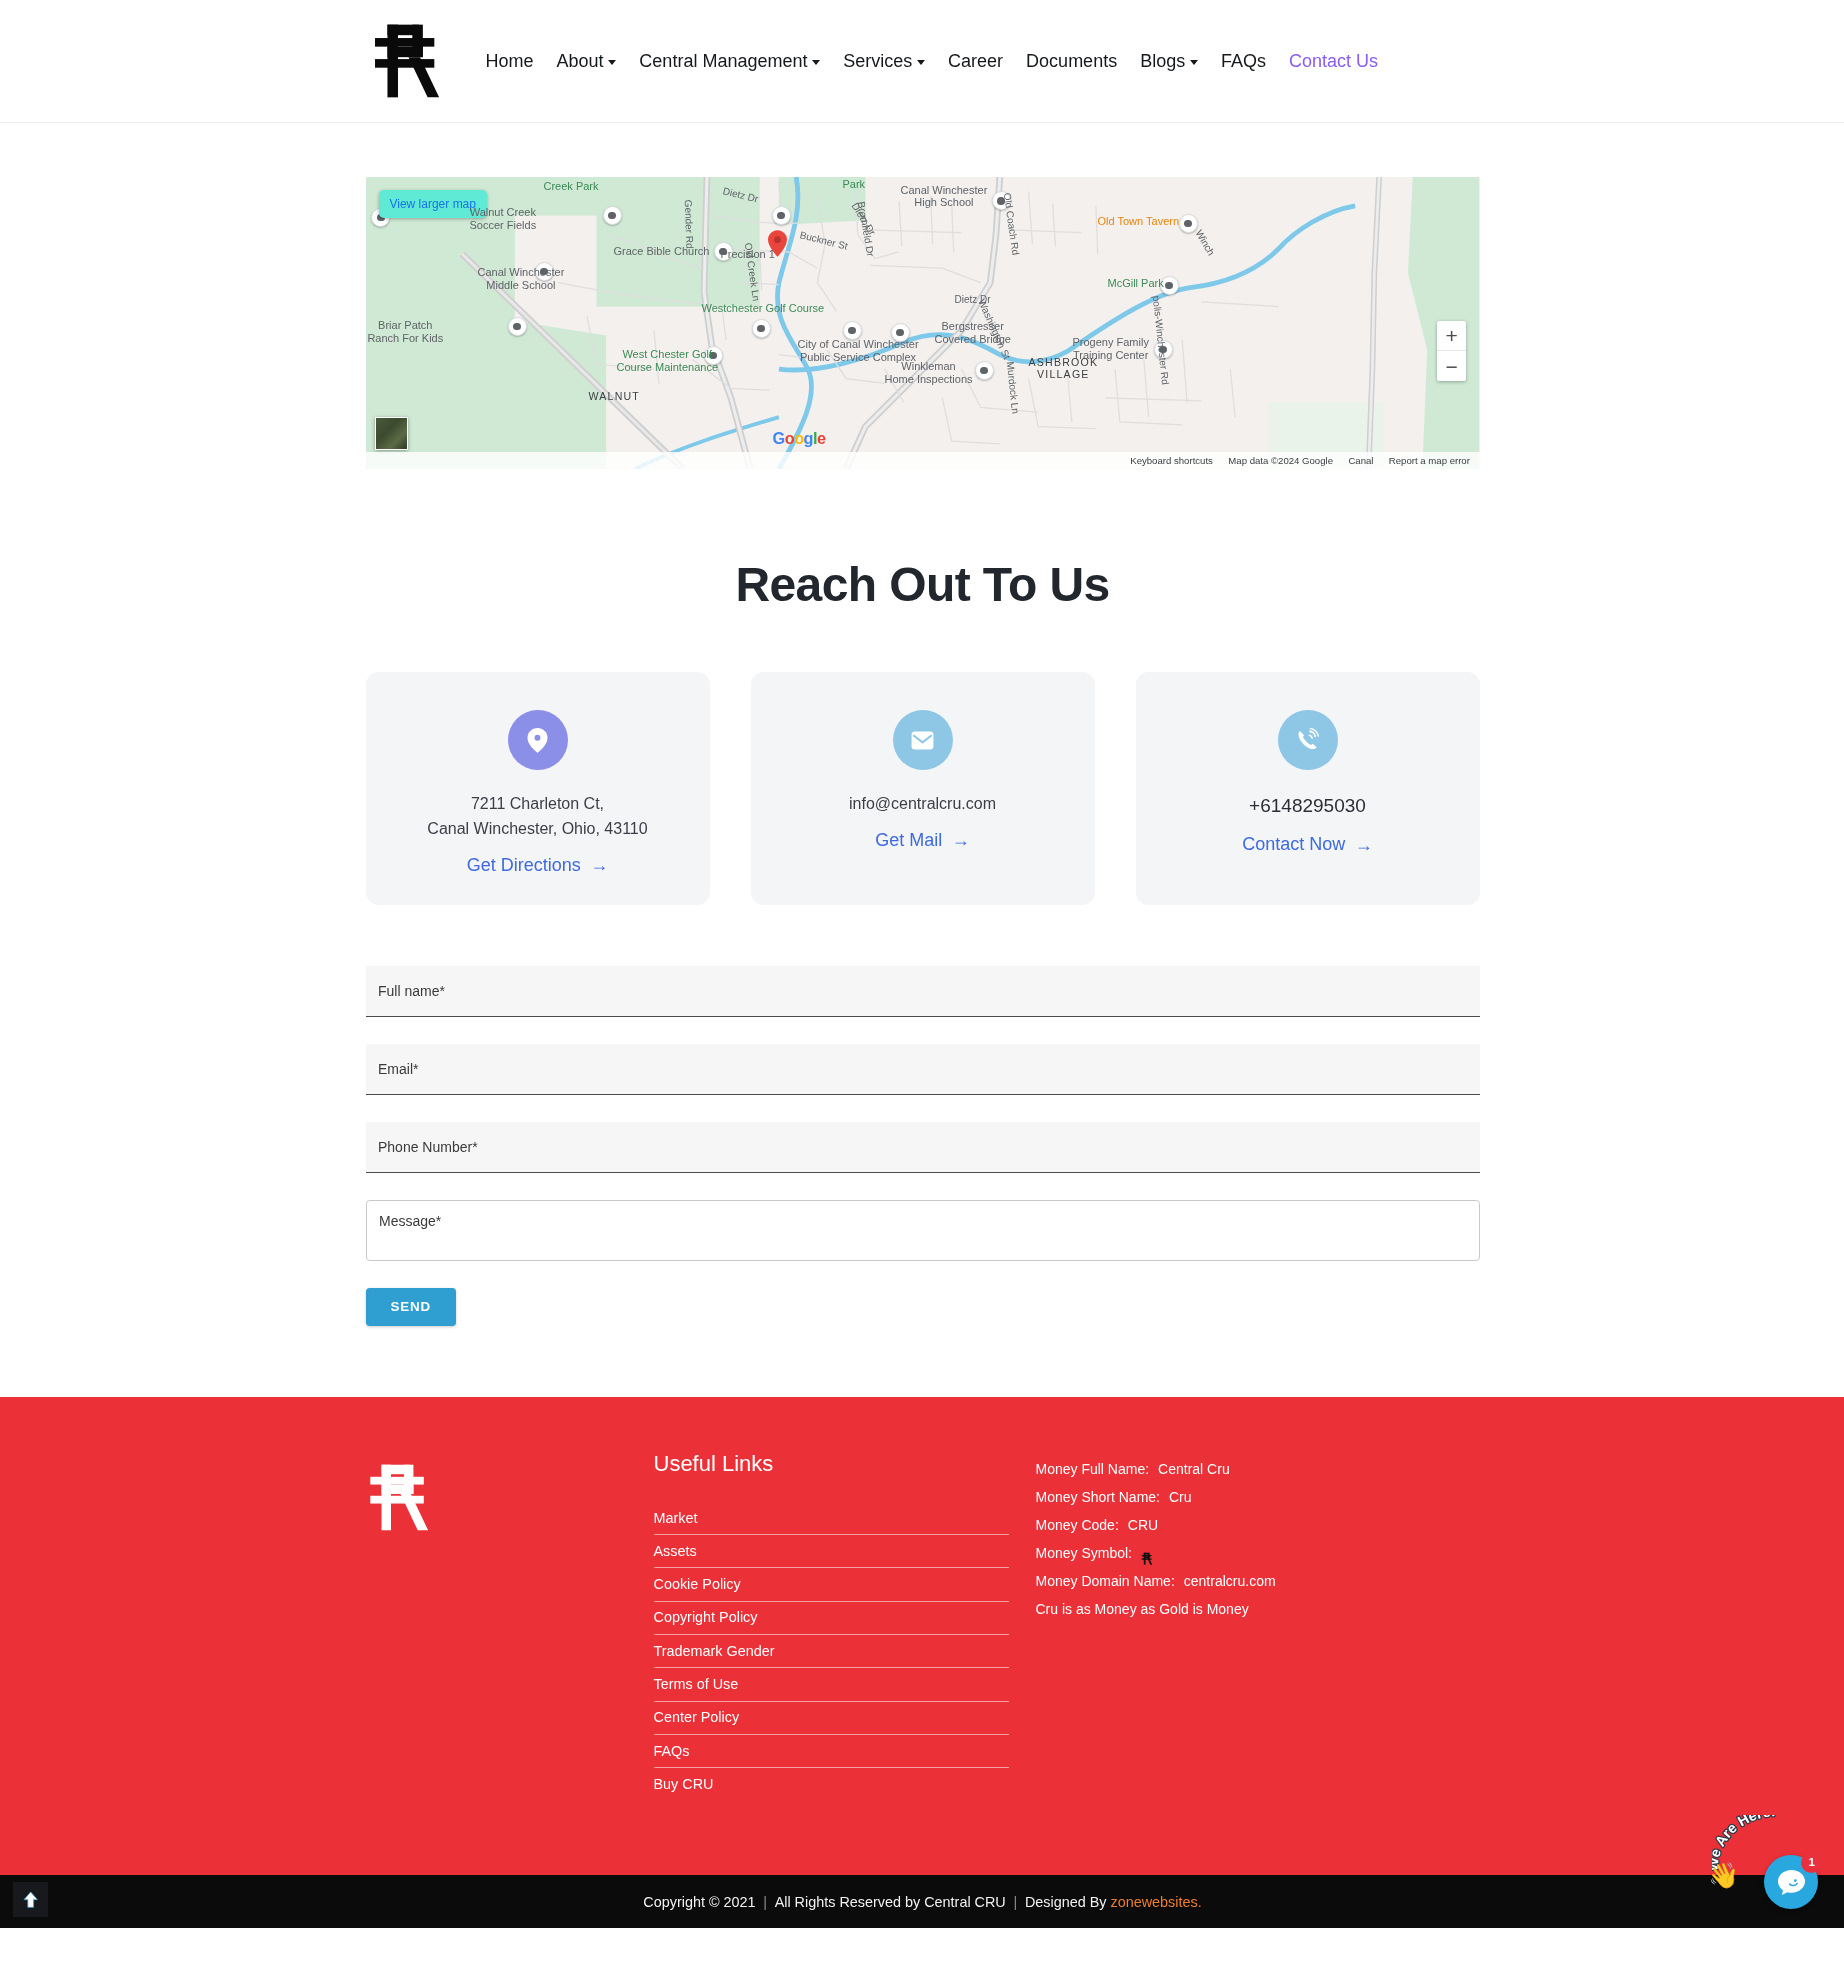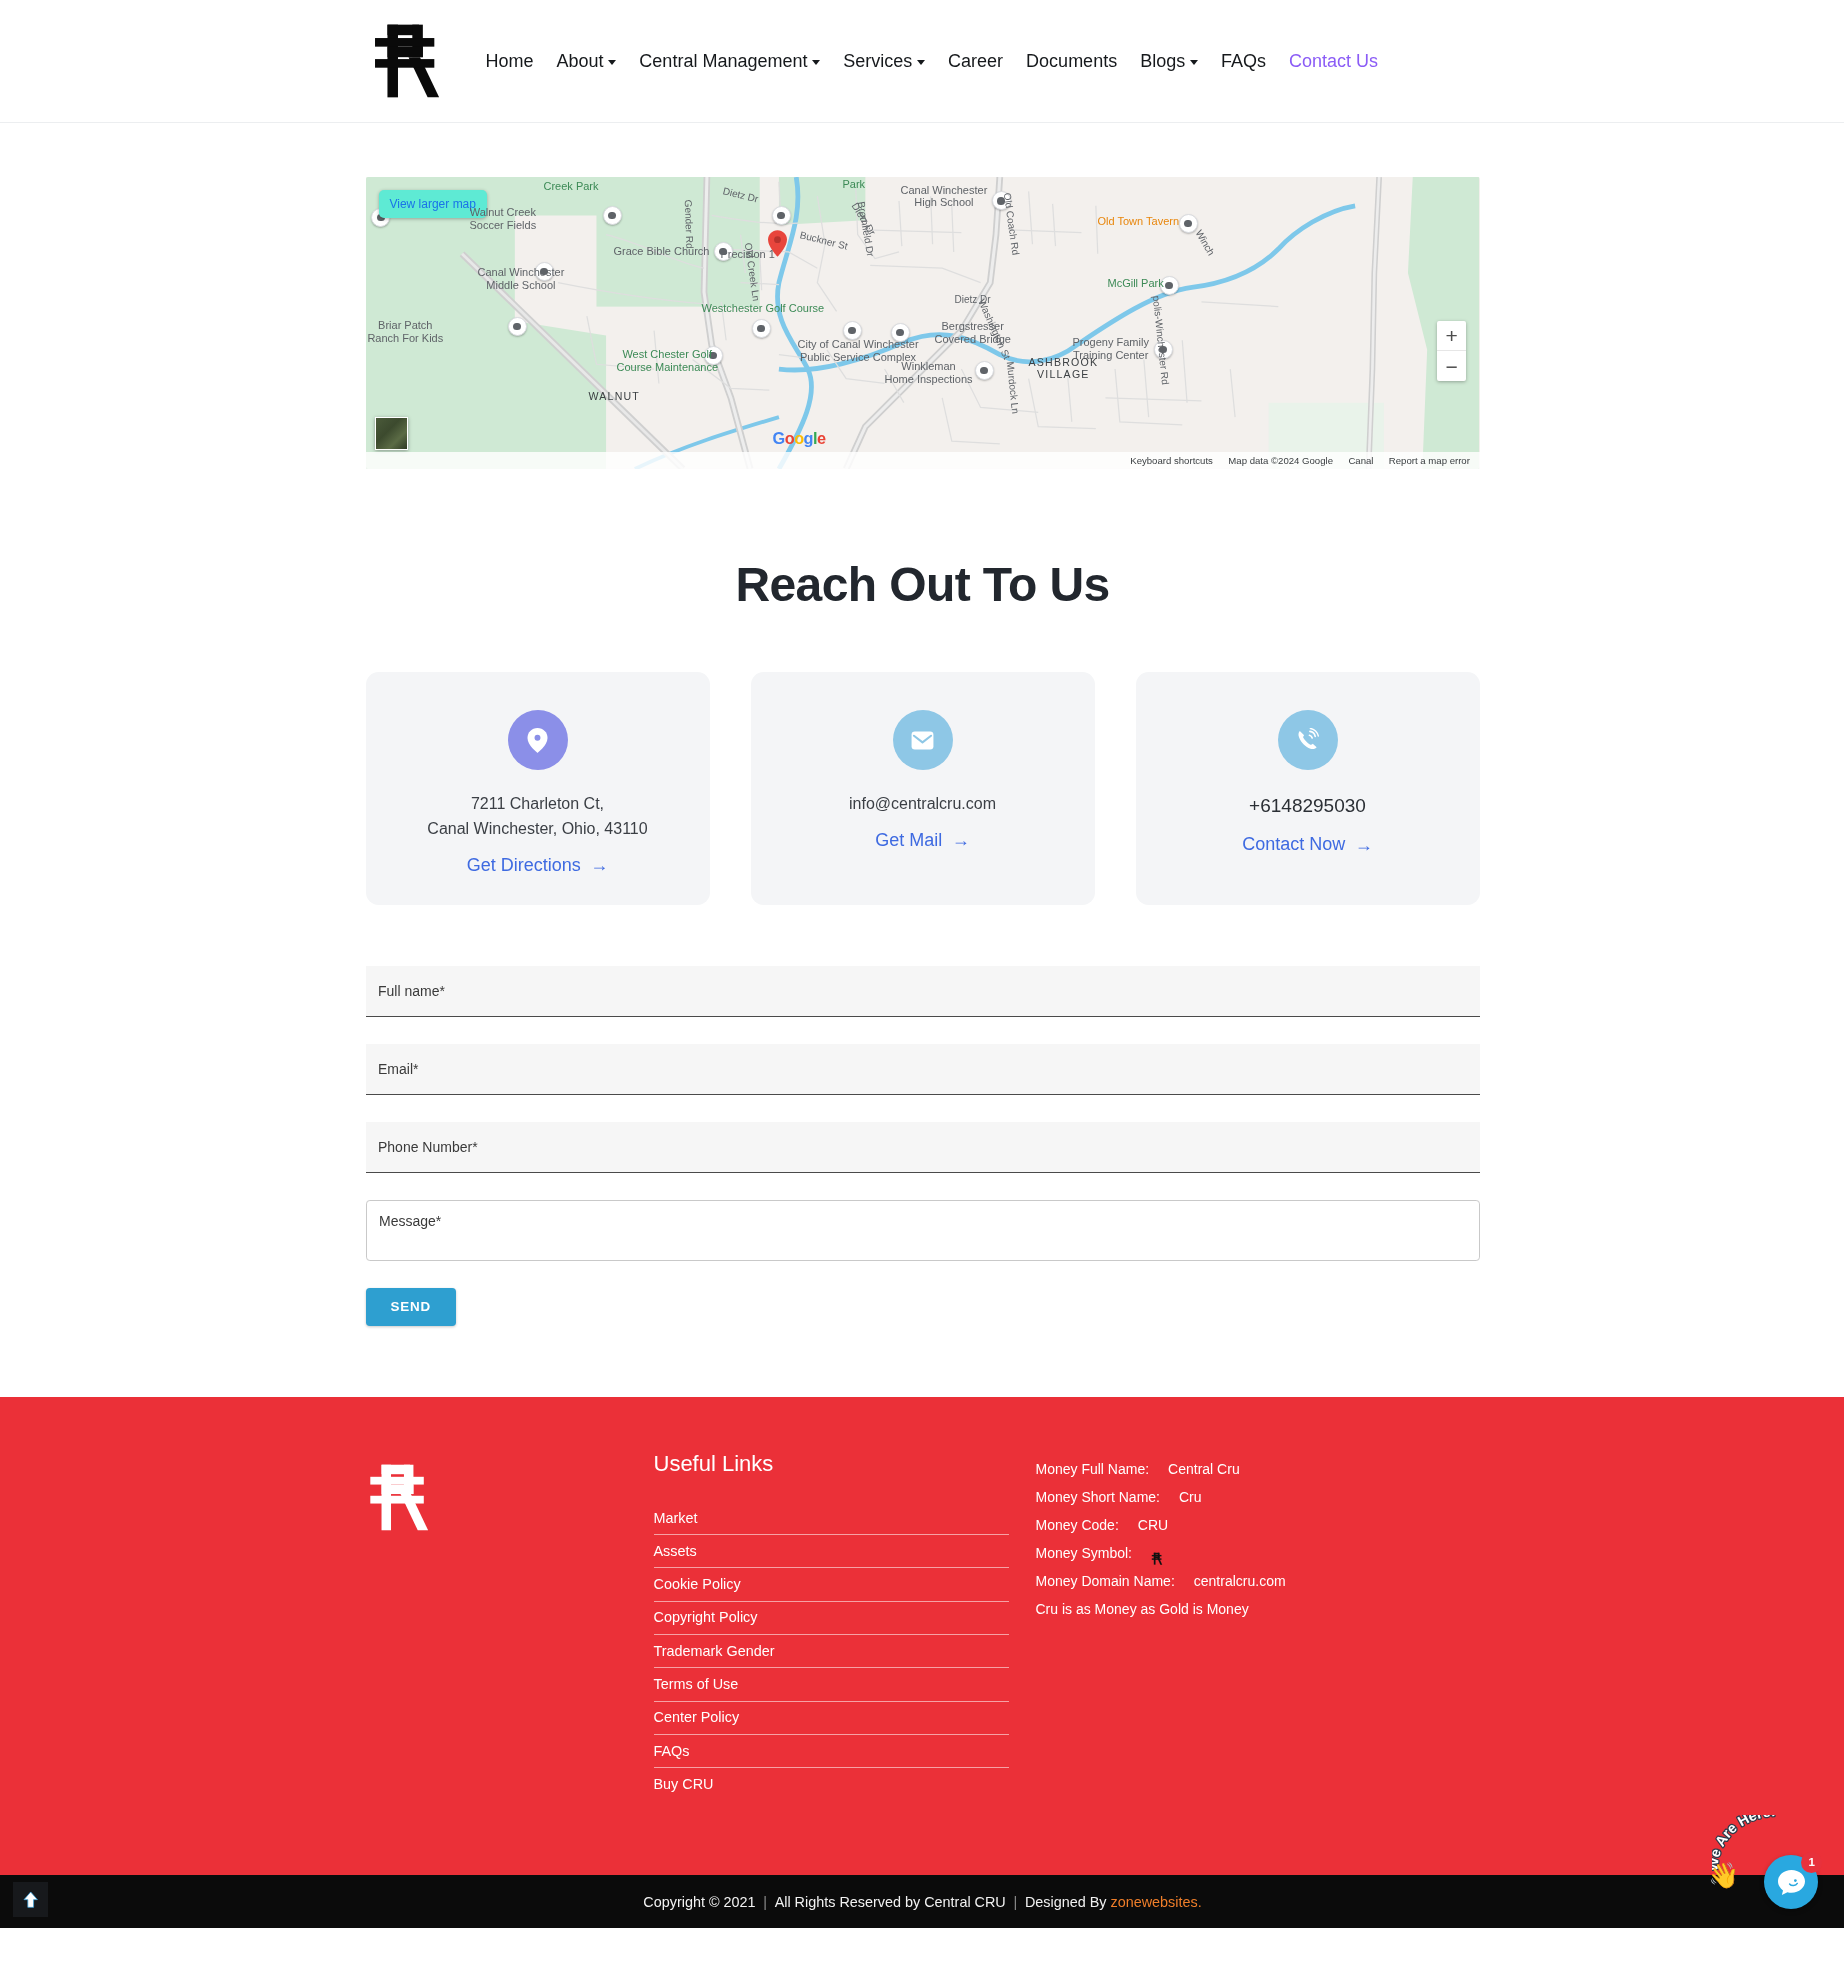--- a/index.html
+++ b/index.html
@@ -294,21 +294,21 @@
     cursor: pointer;
     color: #fff;
   }
   .f-link:last-child { border-bottom: none; }
   .f-col-info {
     padding-left: 27px;
     font-size: 14px;
     line-height: 2.0;
     padding-top: 3.8px;
   }
-  .f-info-row { display: flex; align-items: center; gap: 19px; }
+  .f-info-row { display: flex; align-items: center; gap: 9px; }
   .money-symbol-glyph {
     display: inline-block;
     width: 12.5px; height: 16.3px;
     position: relative;
     top: 2.9px;
   }
 
   
   .bottom-bar {
     background: #0b0b0b;

